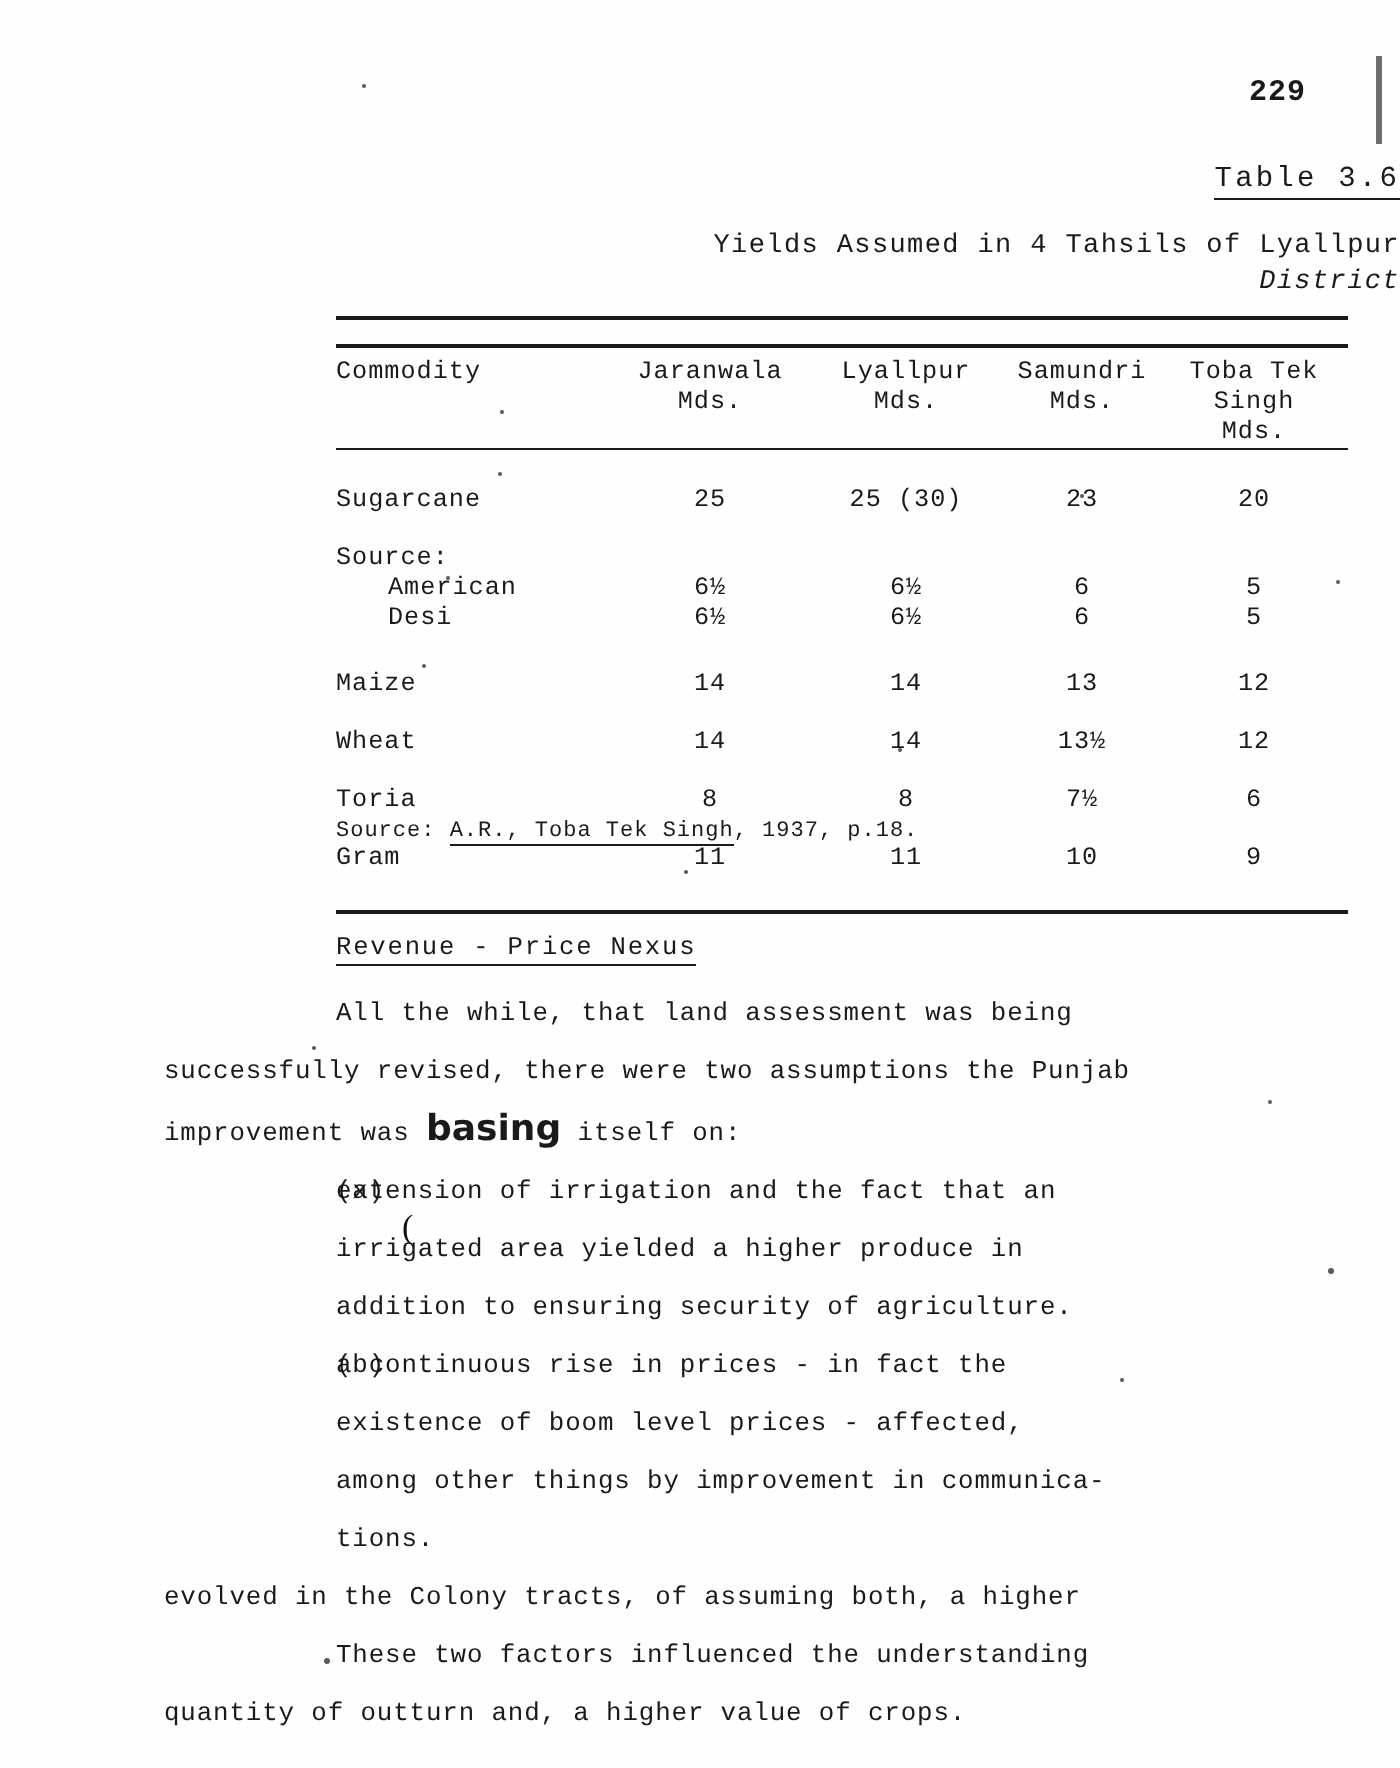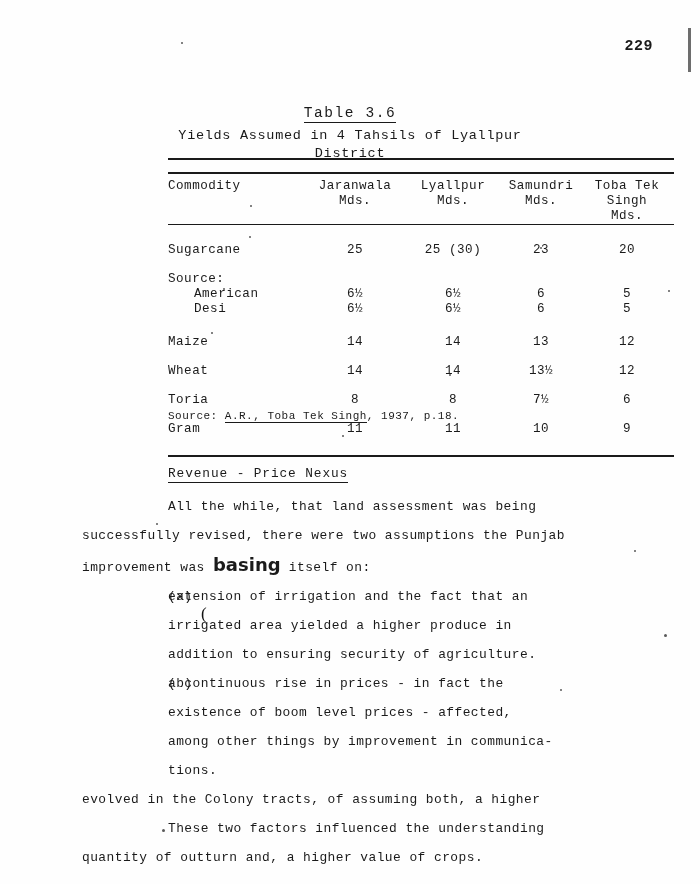--- a/index.html
+++ b/index.html
@@ -33,39 +33,40 @@
     top: 38px;
     font-size: 15px;
     font-weight: bold;
     letter-spacing: 0.5px;
   }
 
   
   .table-caption-block {
     position: absolute;
     left: 0;
-    top: 104px;
+    top: 80px;
     width: 700px;
-    text-align: center;
+    text-align: right;
   }
   .table-label {
     font-size: 14.5px;
     letter-spacing: 1.6px;
     display: inline-block;
     border-bottom: 1.5px solid #1a1a1a;
     padding-bottom: 1px;
   }
   .table-title {
-    margin-top: 4px;
+    margin-top: 15px;
     font-size: 13.5px;
     letter-spacing: 0.7px;
     line-height: 18px;
   }
   .table-title .line2 {
     display: block;
+    font-style: italic;
   }
   .caption-rule {
     position: absolute;
     left: 168px;
     top: 158px;
     width: 506px;
     height: 2px;
     background: #1a1a1a;
   }
 

